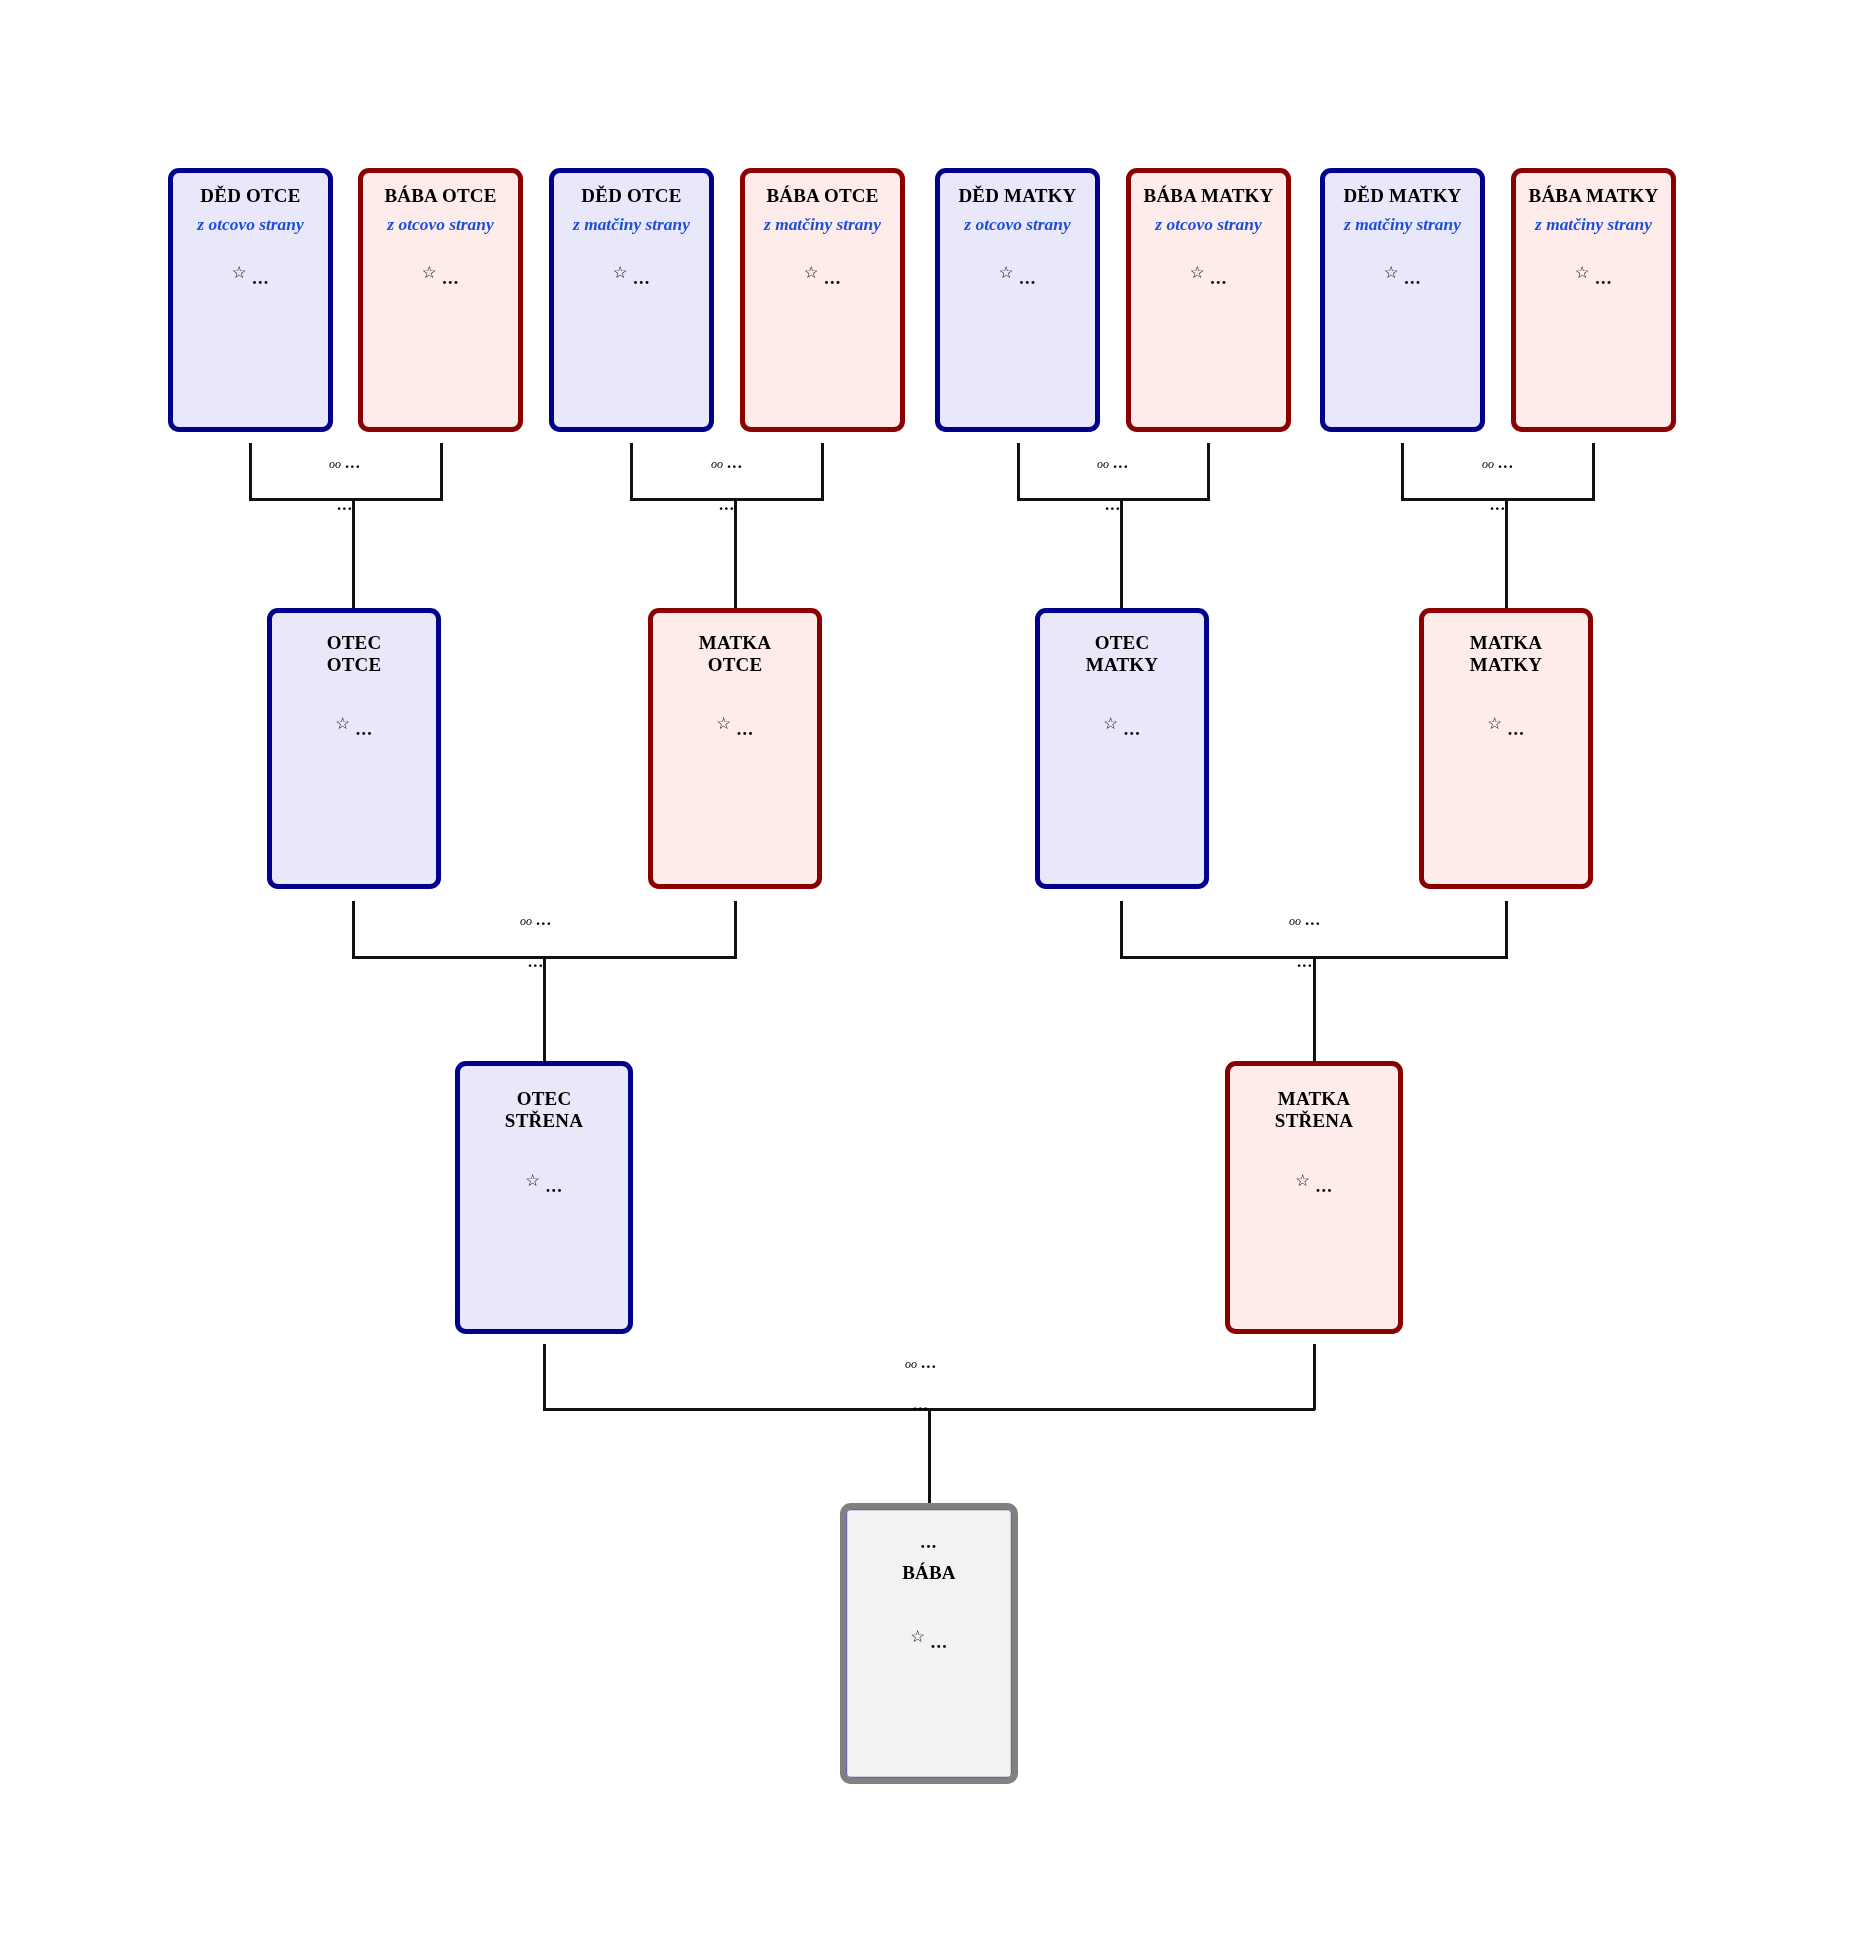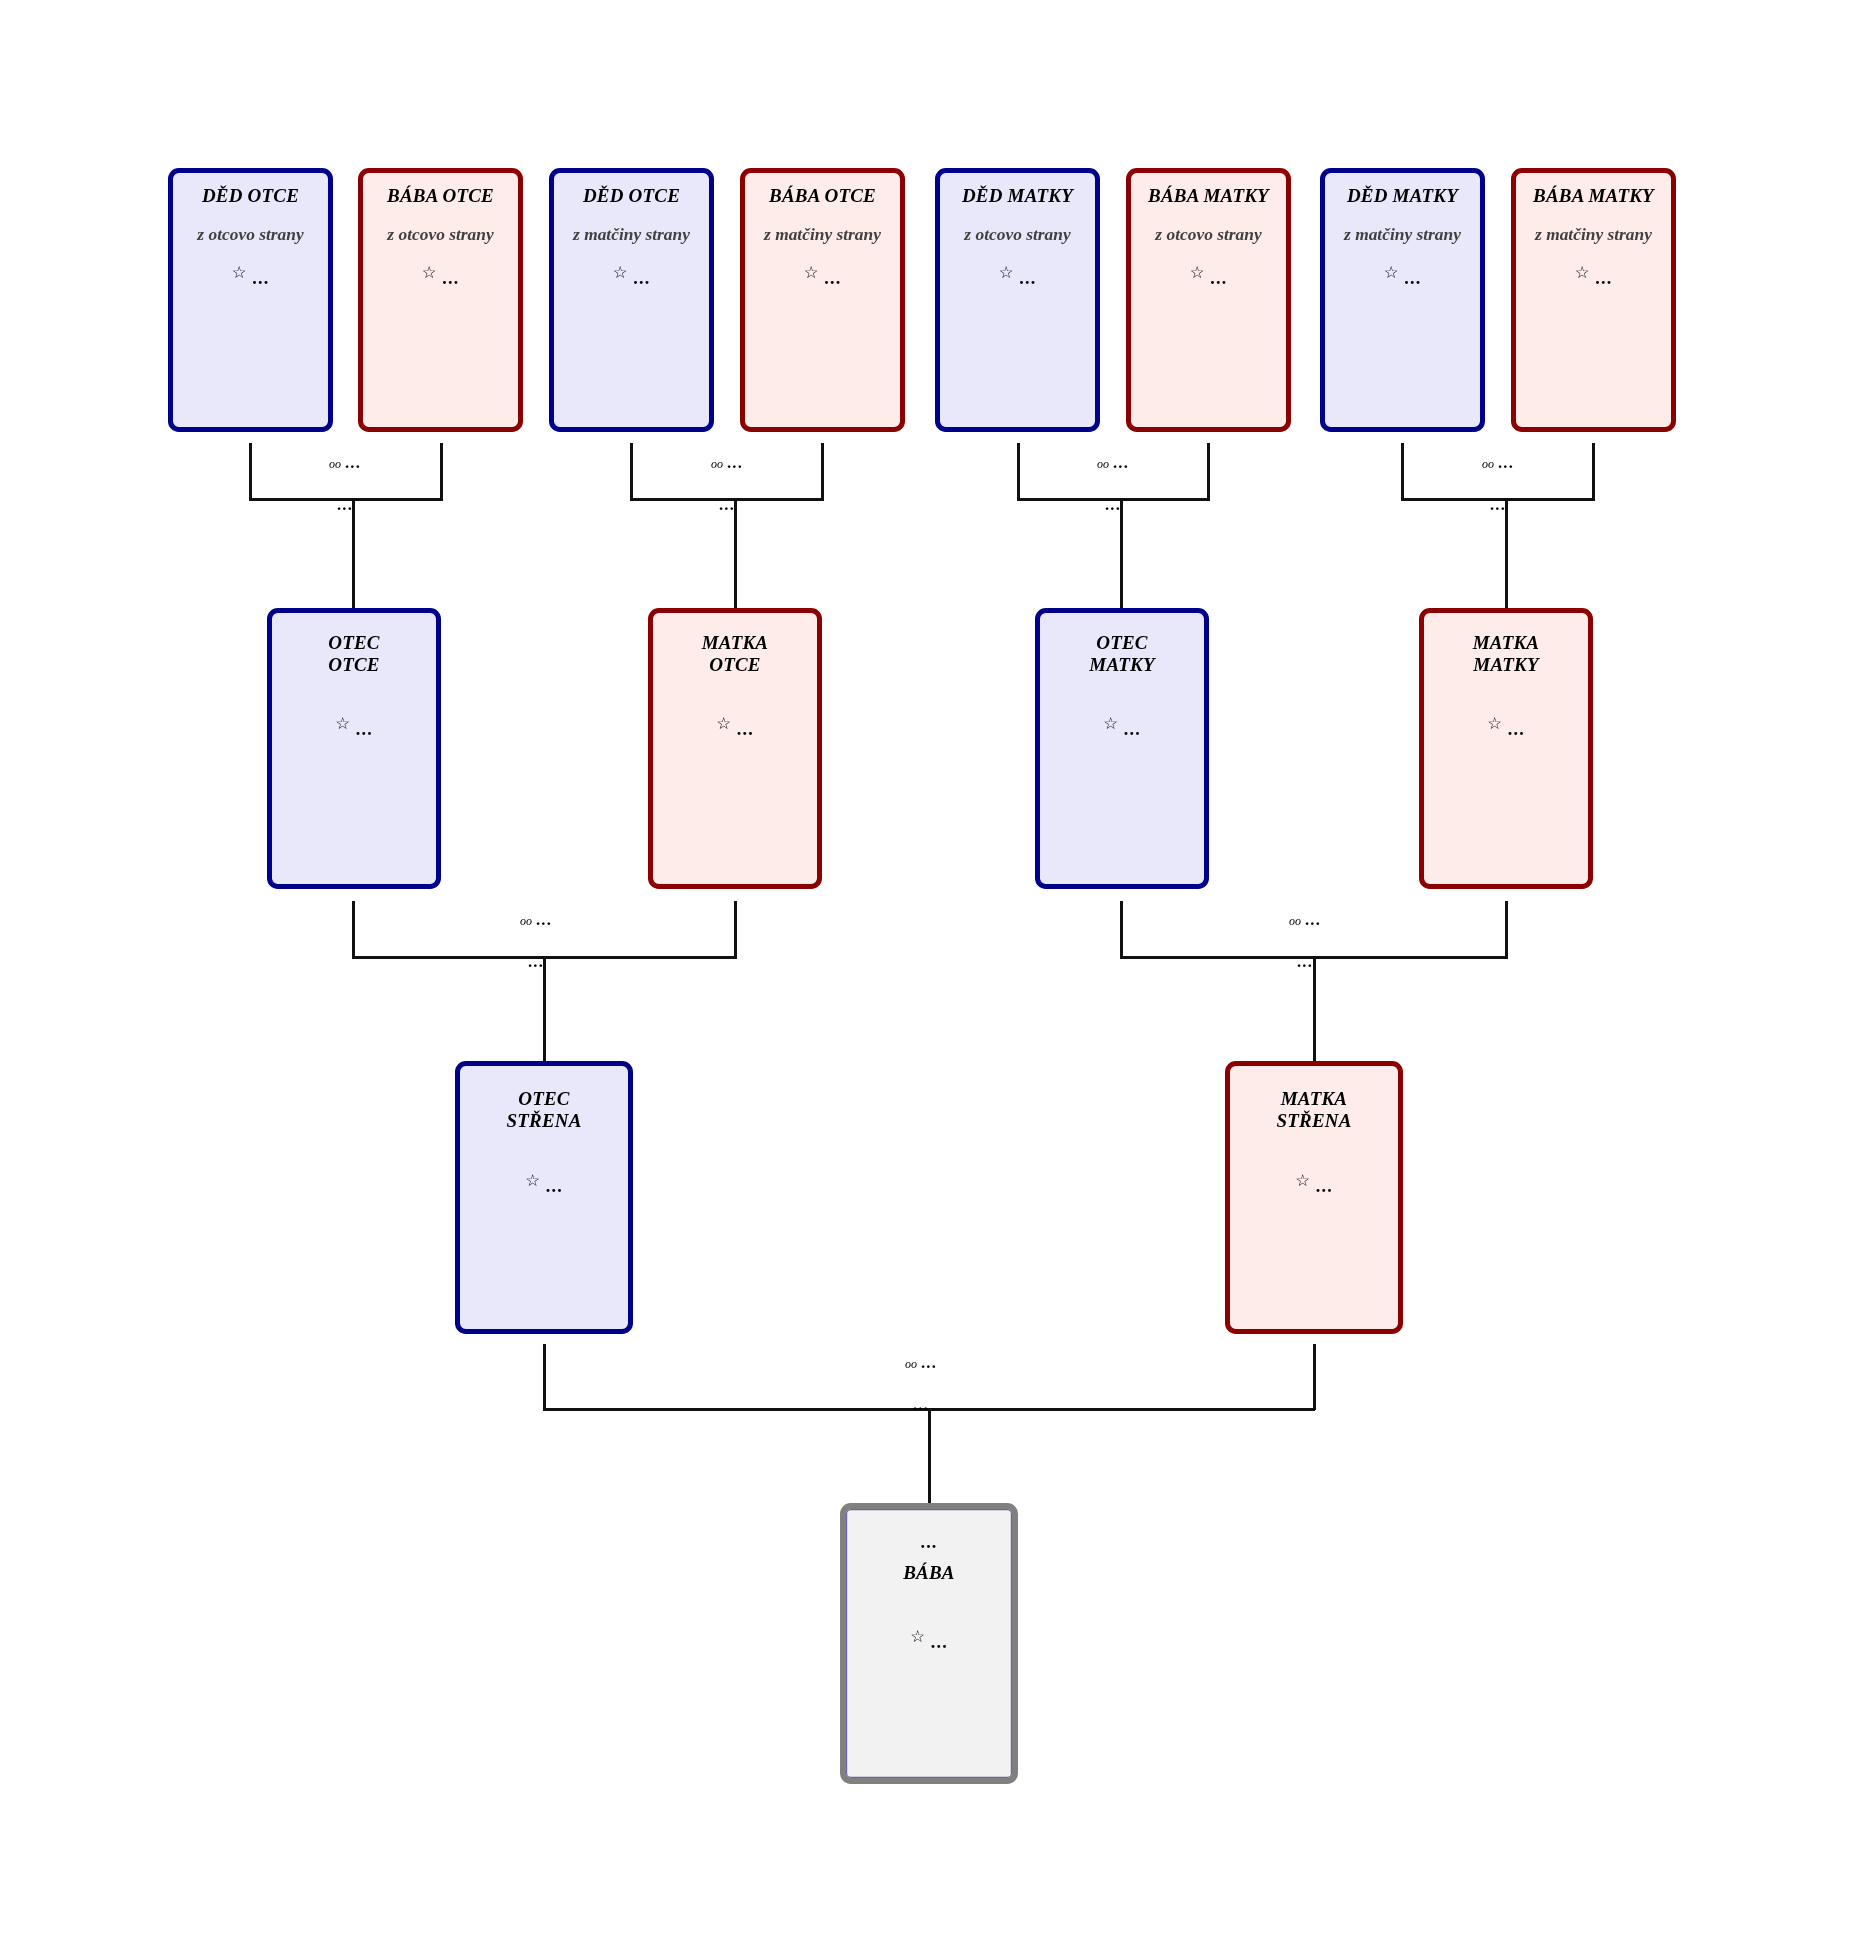--- a/index.html
+++ b/index.html
@@ -39,35 +39,34 @@
     background: #fdecea;
   }
   .person.subject {
     border-color: #808080;
     background: #f2f2f2;
     border-width: 6.6px;
     box-shadow: inset 0 0 0 1.2px #6a63a8;
   }
 
   .pname {
-    font-style: italic;
     font-weight: bold;
     font-size: 19px;
     letter-spacing: 0.2px;
     line-height: 1.18;
     color: #000000;
     white-space: pre-line;
   }
   .psub {
     font-style: italic;
     font-weight: bold;
     font-size: 17.4px;
     line-height: 1.2;
-    color: #404040;
-    margin-top: 17px;
+    color: #1d4ed8;
+    margin-top: 7px;
   }
 
   
   .birth {
     position: absolute;
     left: 0;
     right: 0;
     text-align: center;
     font-size: 15.7px;
     color: #000;

